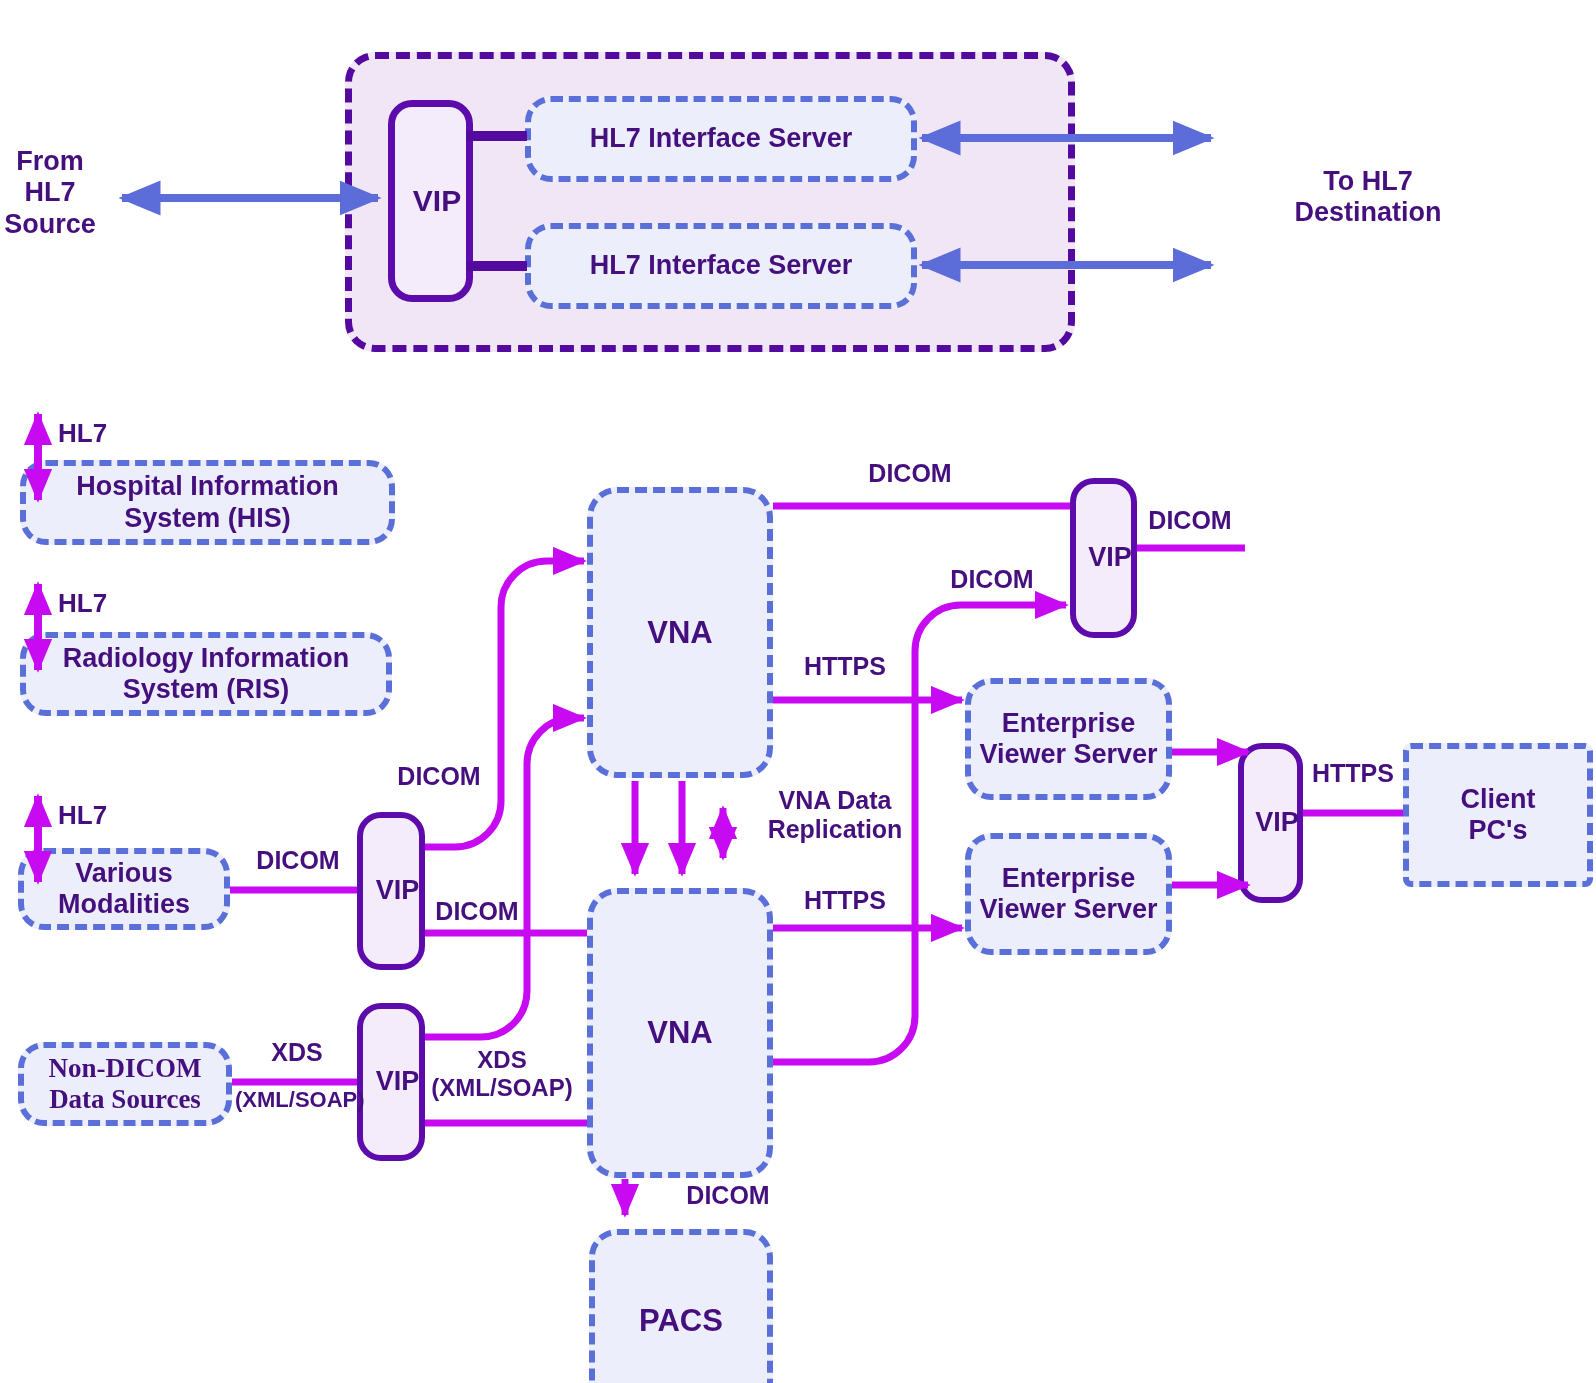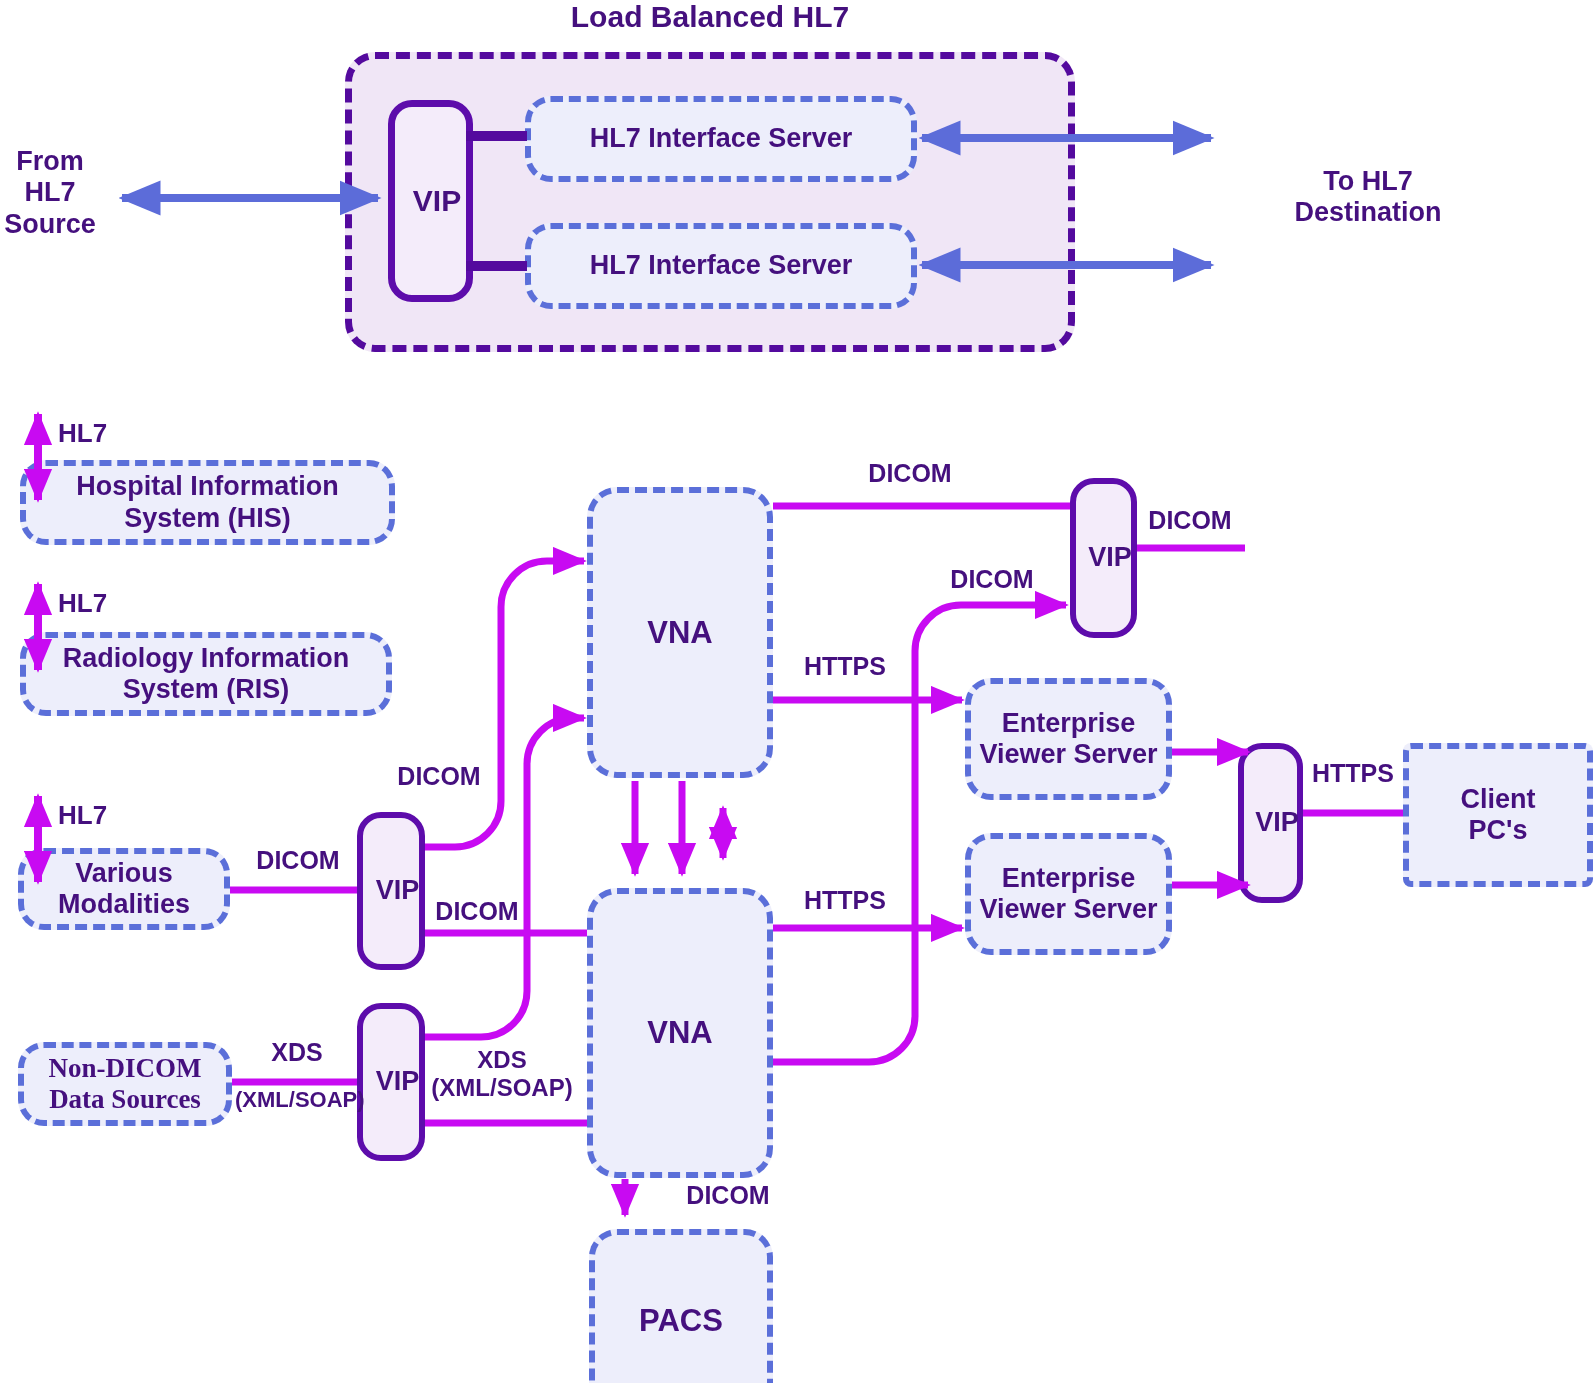--- a/index.html
+++ b/index.html
@@ -13,21 +13,20 @@
   .vip{border:7px solid #5d0cab;background:#f4ecfa;border-radius:24px;padding-left:13px;}
   .lbl{position:absolute;font-weight:bold;color:#45107e;white-space:pre-line;
        text-align:center;z-index:2;line-height:1.16;}
   svg.wires{position:absolute;left:0;top:0;z-index:5;pointer-events:none;}
 </style>
 </head>
 <body>
 
 <div id="stage">
 
-  <div class="lbl" style="left:345px;top:0px;width:730px;font-size:30px;">Load Balanced HL7</div>
 
   <div class="box dashed-purple" style="left:345px;top:52px;width:730px;height:300px;"></div>
 
   <div class="box vip" style="left:388px;top:100px;width:85px;height:202px;font-size:30px;">VIP</div>
 
   <div class="box dashed-blue" style="left:525px;top:96px;width:392px;height:86px;font-size:27px;">HL7 Interface Server</div>
 
   <div class="box dashed-blue" style="left:525px;top:223px;width:392px;height:86px;font-size:27px;">HL7 Interface Server</div>
 
   <div class="lbl" style="left:0px;top:146px;width:100px;font-size:27px;">From
@@ -76,20 +75,22 @@
   <div class="lbl" style="left:389px;top:762px;width:100px;font-size:25px;">DICOM</div>
   <div class="lbl" style="left:427px;top:897px;width:100px;font-size:25px;">DICOM</div>
   <div class="lbl" style="left:424px;top:1046px;width:156px;font-size:24px;">XDS
 (XML/SOAP)</div>
   <div class="lbl" style="left:855px;top:459px;width:110px;font-size:25px;">DICOM</div>
   <div class="lbl" style="left:940px;top:565px;width:104px;font-size:25px;">DICOM</div>
   <div class="lbl" style="left:1140px;top:506px;width:100px;font-size:25px;">DICOM</div>
   <div class="lbl" style="left:793px;top:652px;width:104px;font-size:25px;">HTTPS</div>
   <div class="lbl" style="left:793px;top:886px;width:104px;font-size:25px;">HTTPS</div>
   <div class="lbl" style="left:1301px;top:759px;width:104px;font-size:25px;">HTTPS</div>
+  <div class="lbl" style="left:752px;top:786px;width:166px;font-size:25px;">VNA Data
+Replication</div>
   <div class="lbl" style="left:672px;top:1181px;width:112px;font-size:25px;">DICOM</div>
 
   <svg class="wires" width="1596" height="1383" viewBox="0 0 1596 1383">
     <defs>
       <marker id="am" viewBox="0 0 12 10" refX="11" refY="5" markerWidth="34" markerHeight="29" markerUnits="userSpaceOnUse" orient="auto-start-reverse">
         <path d="M0 0 L12 5 L0 10 Z" fill="#c80af2"></path>
       </marker>
       <marker id="ab" viewBox="0 0 12 10" refX="11" refY="5" markerWidth="42" markerHeight="36" markerUnits="userSpaceOnUse" orient="auto-start-reverse">
         <path d="M0 0 L12 5 L0 10 Z" fill="#5c6cd9"></path>
       </marker>

